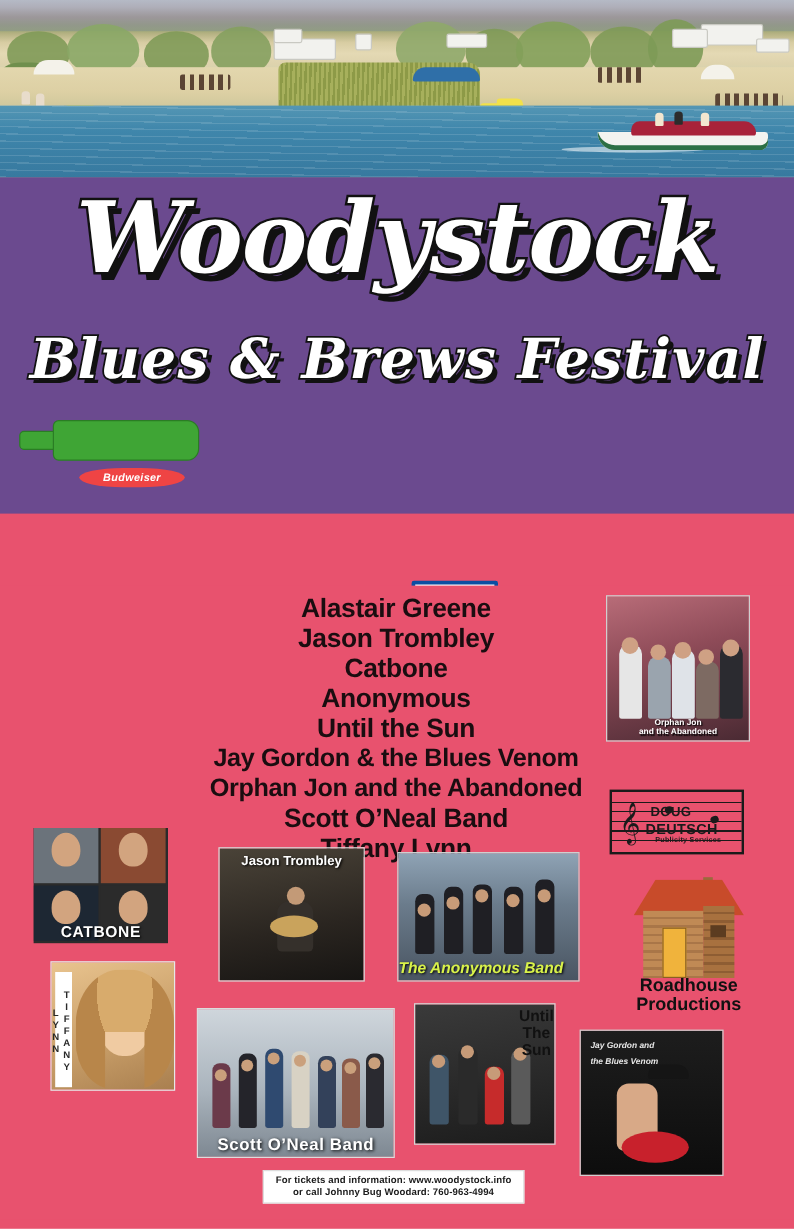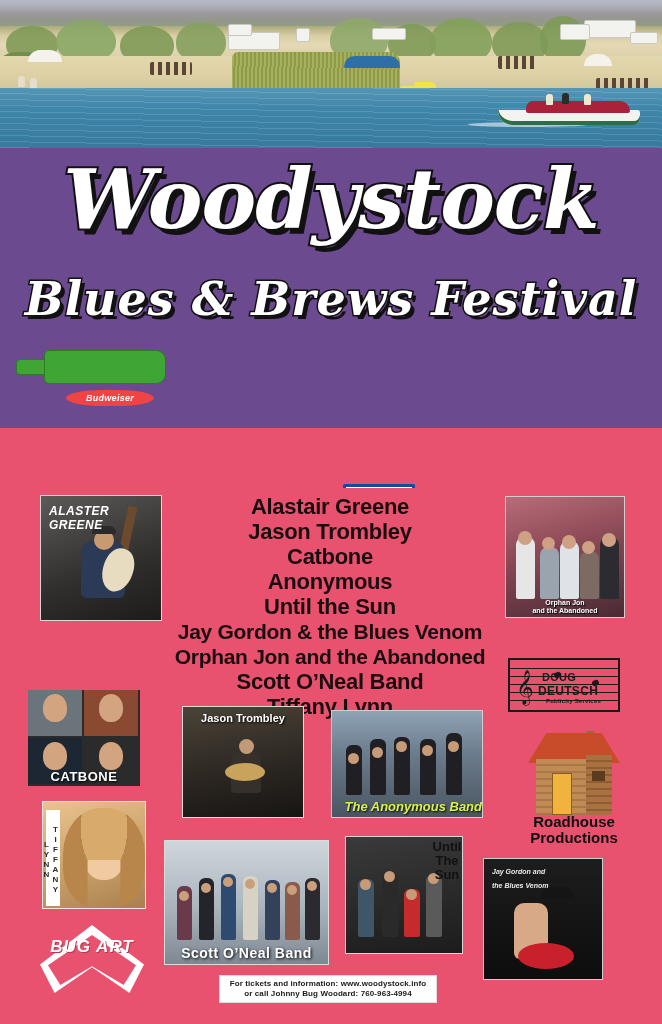--- a/index.html
+++ b/index.html
@@ -328,21 +328,21 @@
      color:#fff;font-size:11px;font-weight:700;text-shadow:1px 1px 2px #000;}
   #jason .body{position:absolute;left:48px;top:44px;width:30px;height:42px;background:#35302b;border-radius:10px 10px 4px 4px;}
   #jason .head{position:absolute;left:56px;top:32px;width:15px;height:15px;background:#c39a77;border-radius:50%;}
   #jason .gtr{position:absolute;left:42px;top:56px;width:40px;height:18px;background:#c9a35c;border-radius:50%;}
 
   
   #anon { left:331px; top:222px; width:152px; height:108px;
      background:linear-gradient(180deg,#8fa3b5,#6b7c8c 40%,#4a5562); border:1px solid #cfcfcf;}
   #anon .p{position:absolute;bottom:22px;width:16px;background:#1f1f24;border-radius:6px 6px 2px 2px;}
   #anon .h{position:absolute;width:11px;height:11px;background:#c79b78;border-radius:50%;}
-  #anon .capy{position:absolute;left:0;bottom:3px;width:100%;text-align:right;
+  #anon .capy{position:absolute;left:0;bottom:3px;width:100%;text-align:left;
      color:#d9f24a;font-weight:700;font-size:13px;font-style:italic;text-shadow:1px 1px 2px #000;}
 
   
   #tiffany { left:42px; top:313px; width:104px; height:108px;
      background:linear-gradient(160deg,#e9c48f,#caa06a 55%,#a97f4f); border:1px solid #e7e7e7;}
   #tiffany .sidetxt{
      position:absolute; left:3px; top:8px; width:14px; height:96px;
      background:#ffffff; color:#2a2a2a; font-size:8px; font-weight:700;
      letter-spacing:1px; text-align:center;
      writing-mode: vertical-rl; text-orientation: upright;
@@ -523,28 +523,20 @@
       <div class="chk"></div>
       <div class="sq" style="left:16px;"></div>
       <div class="sq" style="left:34px;"></div>
       <div class="sq" style="left:52px;"></div>
     </div>
   </div>
 
 
   <div class="pink-area">
 
-    <div class="tile" id="alaster">
-      <div class="gneck"></div>
-      <div class="person"></div>
-      <div class="head"></div>
-      <div class="hat"></div>
-      <div class="guitar"></div>
-      <div class="hdr">ALASTER GREENE</div>
-    </div>
 
 
 
     <ul class="artist-list">
       <li class="s1">Alastair Greene</li>
       <li class="s1">Jason Trombley</li>
       <li class="s1">Catbone</li>
       <li class="s1">Anonymous</li>
       <li class="s1">Until the Sun</li>
       <li class="s2">Jay Gordon &amp; the Blues Venom</li>
@@ -670,25 +662,20 @@
       <div class="chim"></div>
       <div class="roof"></div>
       <div class="wallR"></div>
       <div class="wallL"></div>
       <div class="door"></div>
       <div class="win"></div>
       <div class="l1">Roadhouse</div>
       <div class="l2">Productions</div>
     </div>
 
-    <div id="bugart">
-      <div class="tri"></div>
-      <div class="inner"></div>
-      <div class="txt">BUG ART</div>
-    </div>
 
     <div class="contact">
       <div>For tickets and information: www.woodystock.info</div>
       <div>or call Johnny Bug Woodard: 760-963-4994</div>
     </div>
 
   </div>
 
   <div class="bottom-strip"></div>
 </div>

